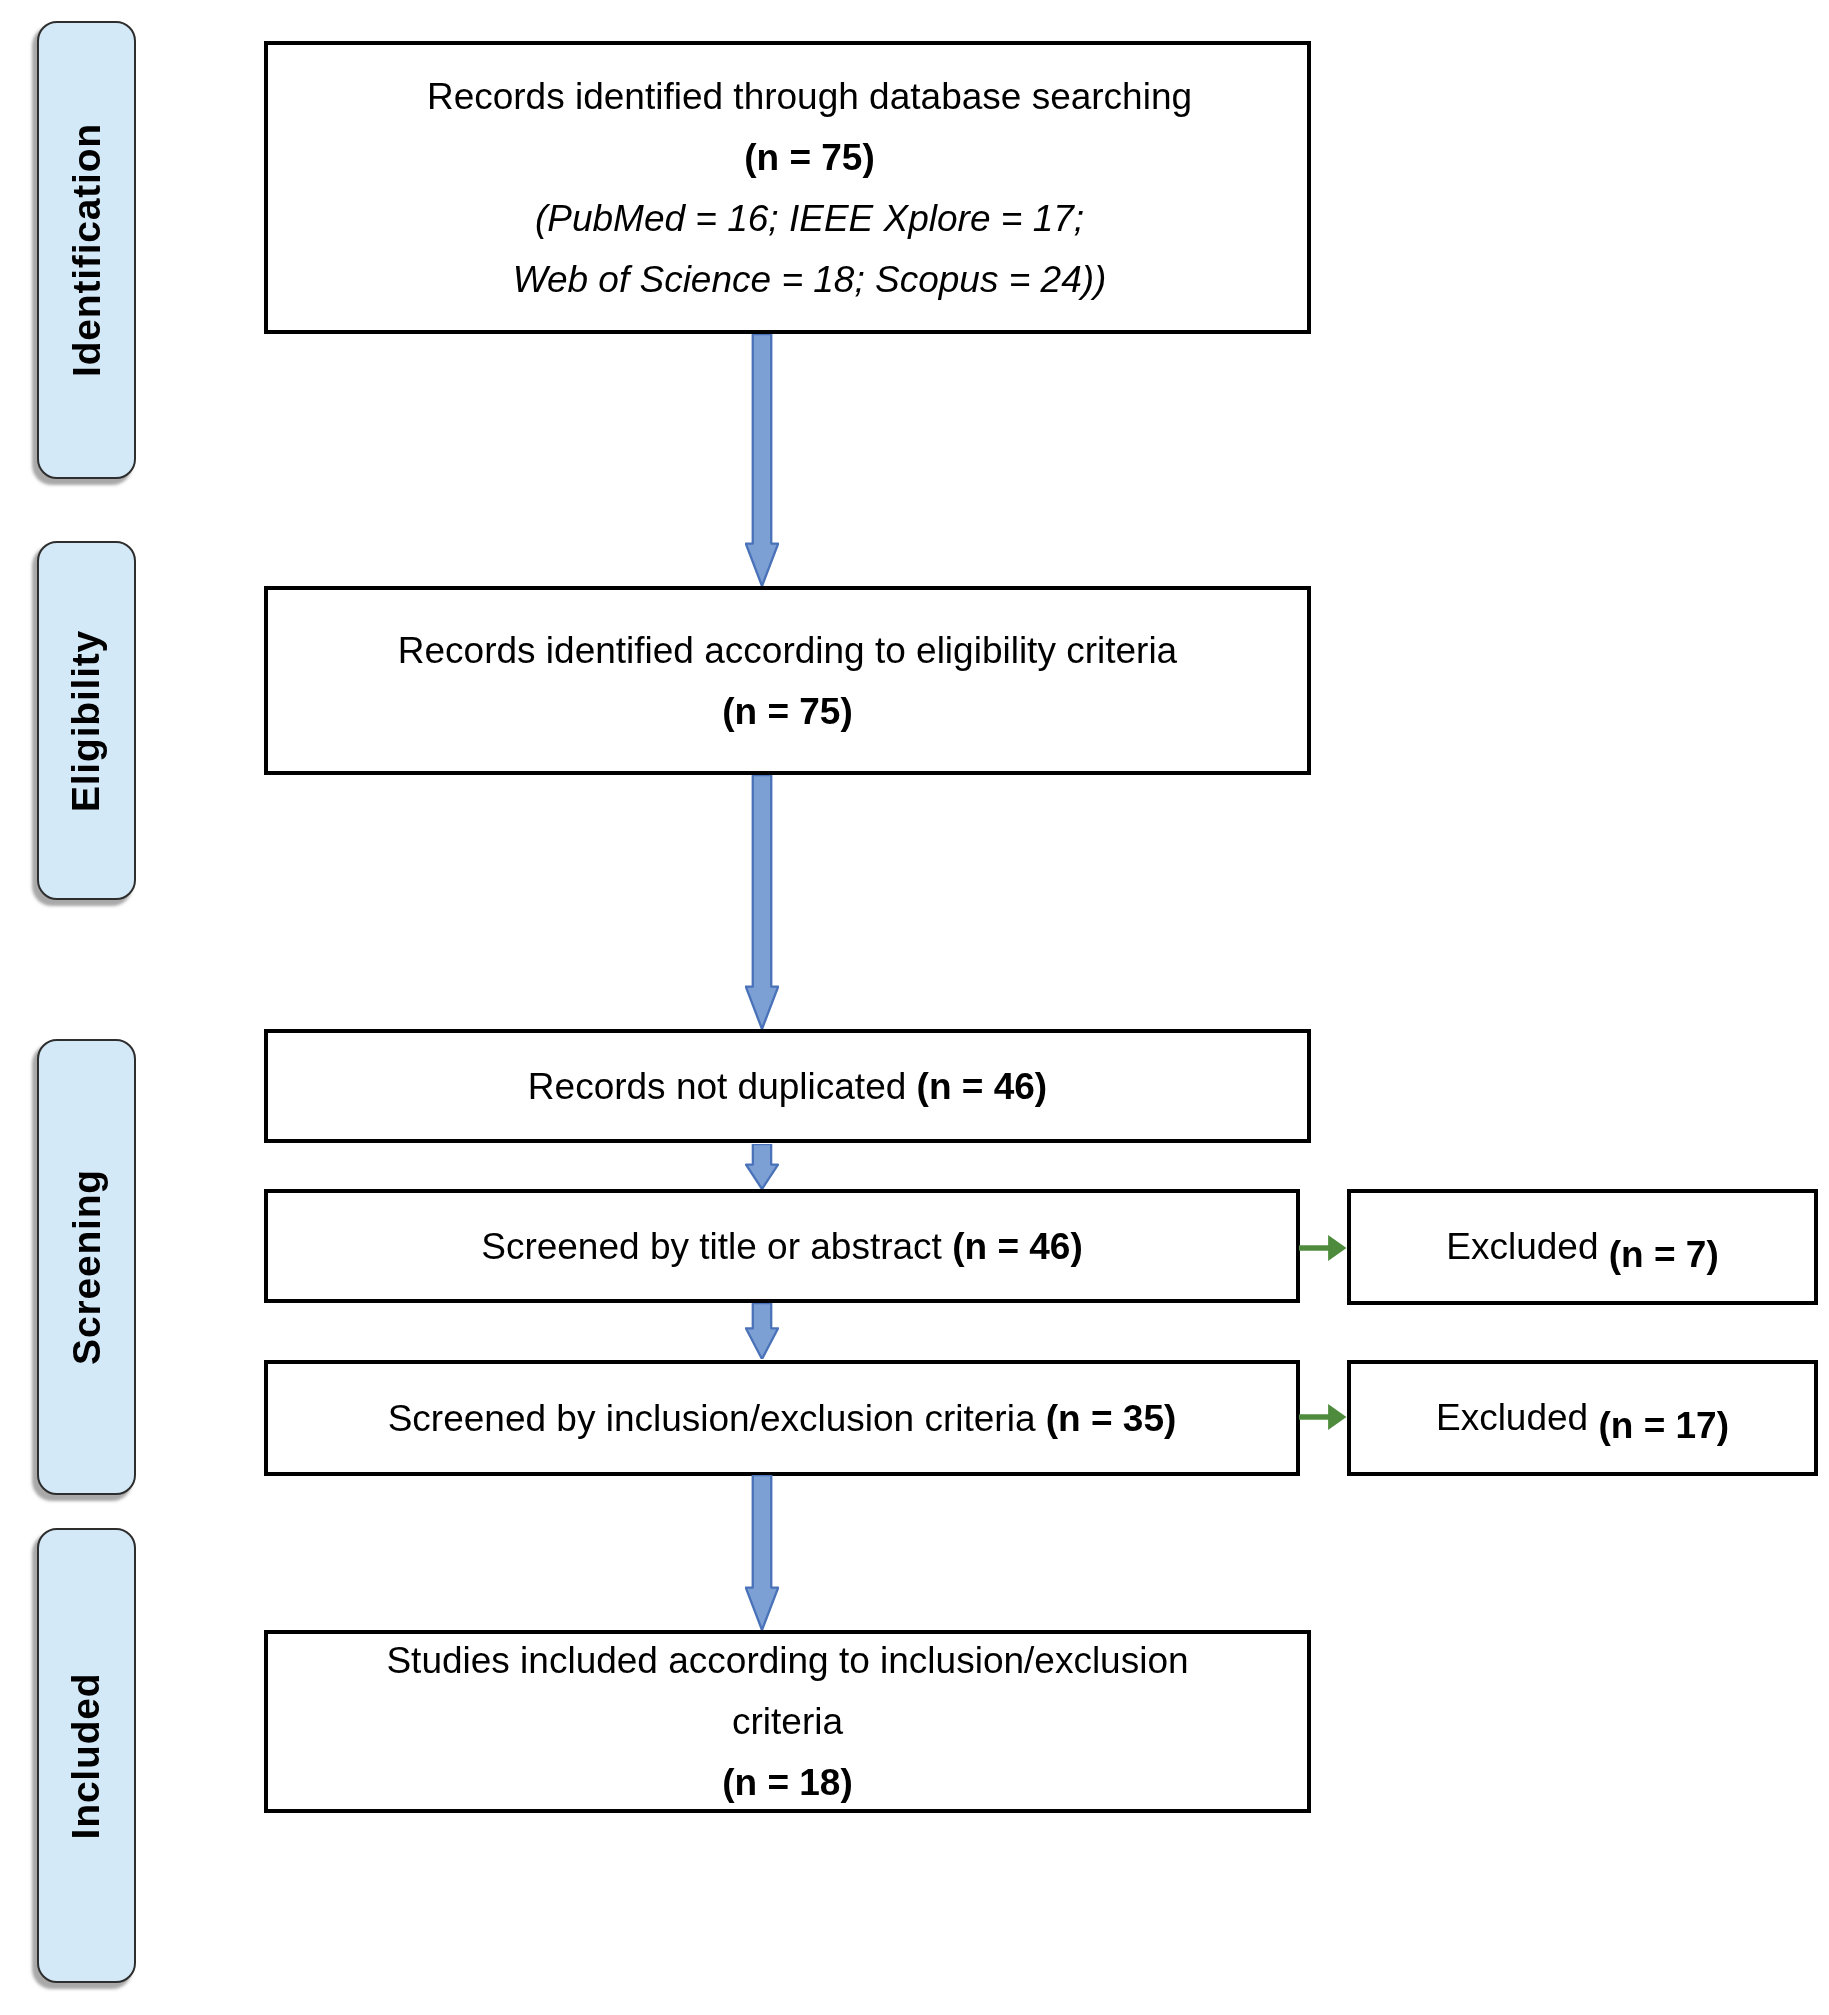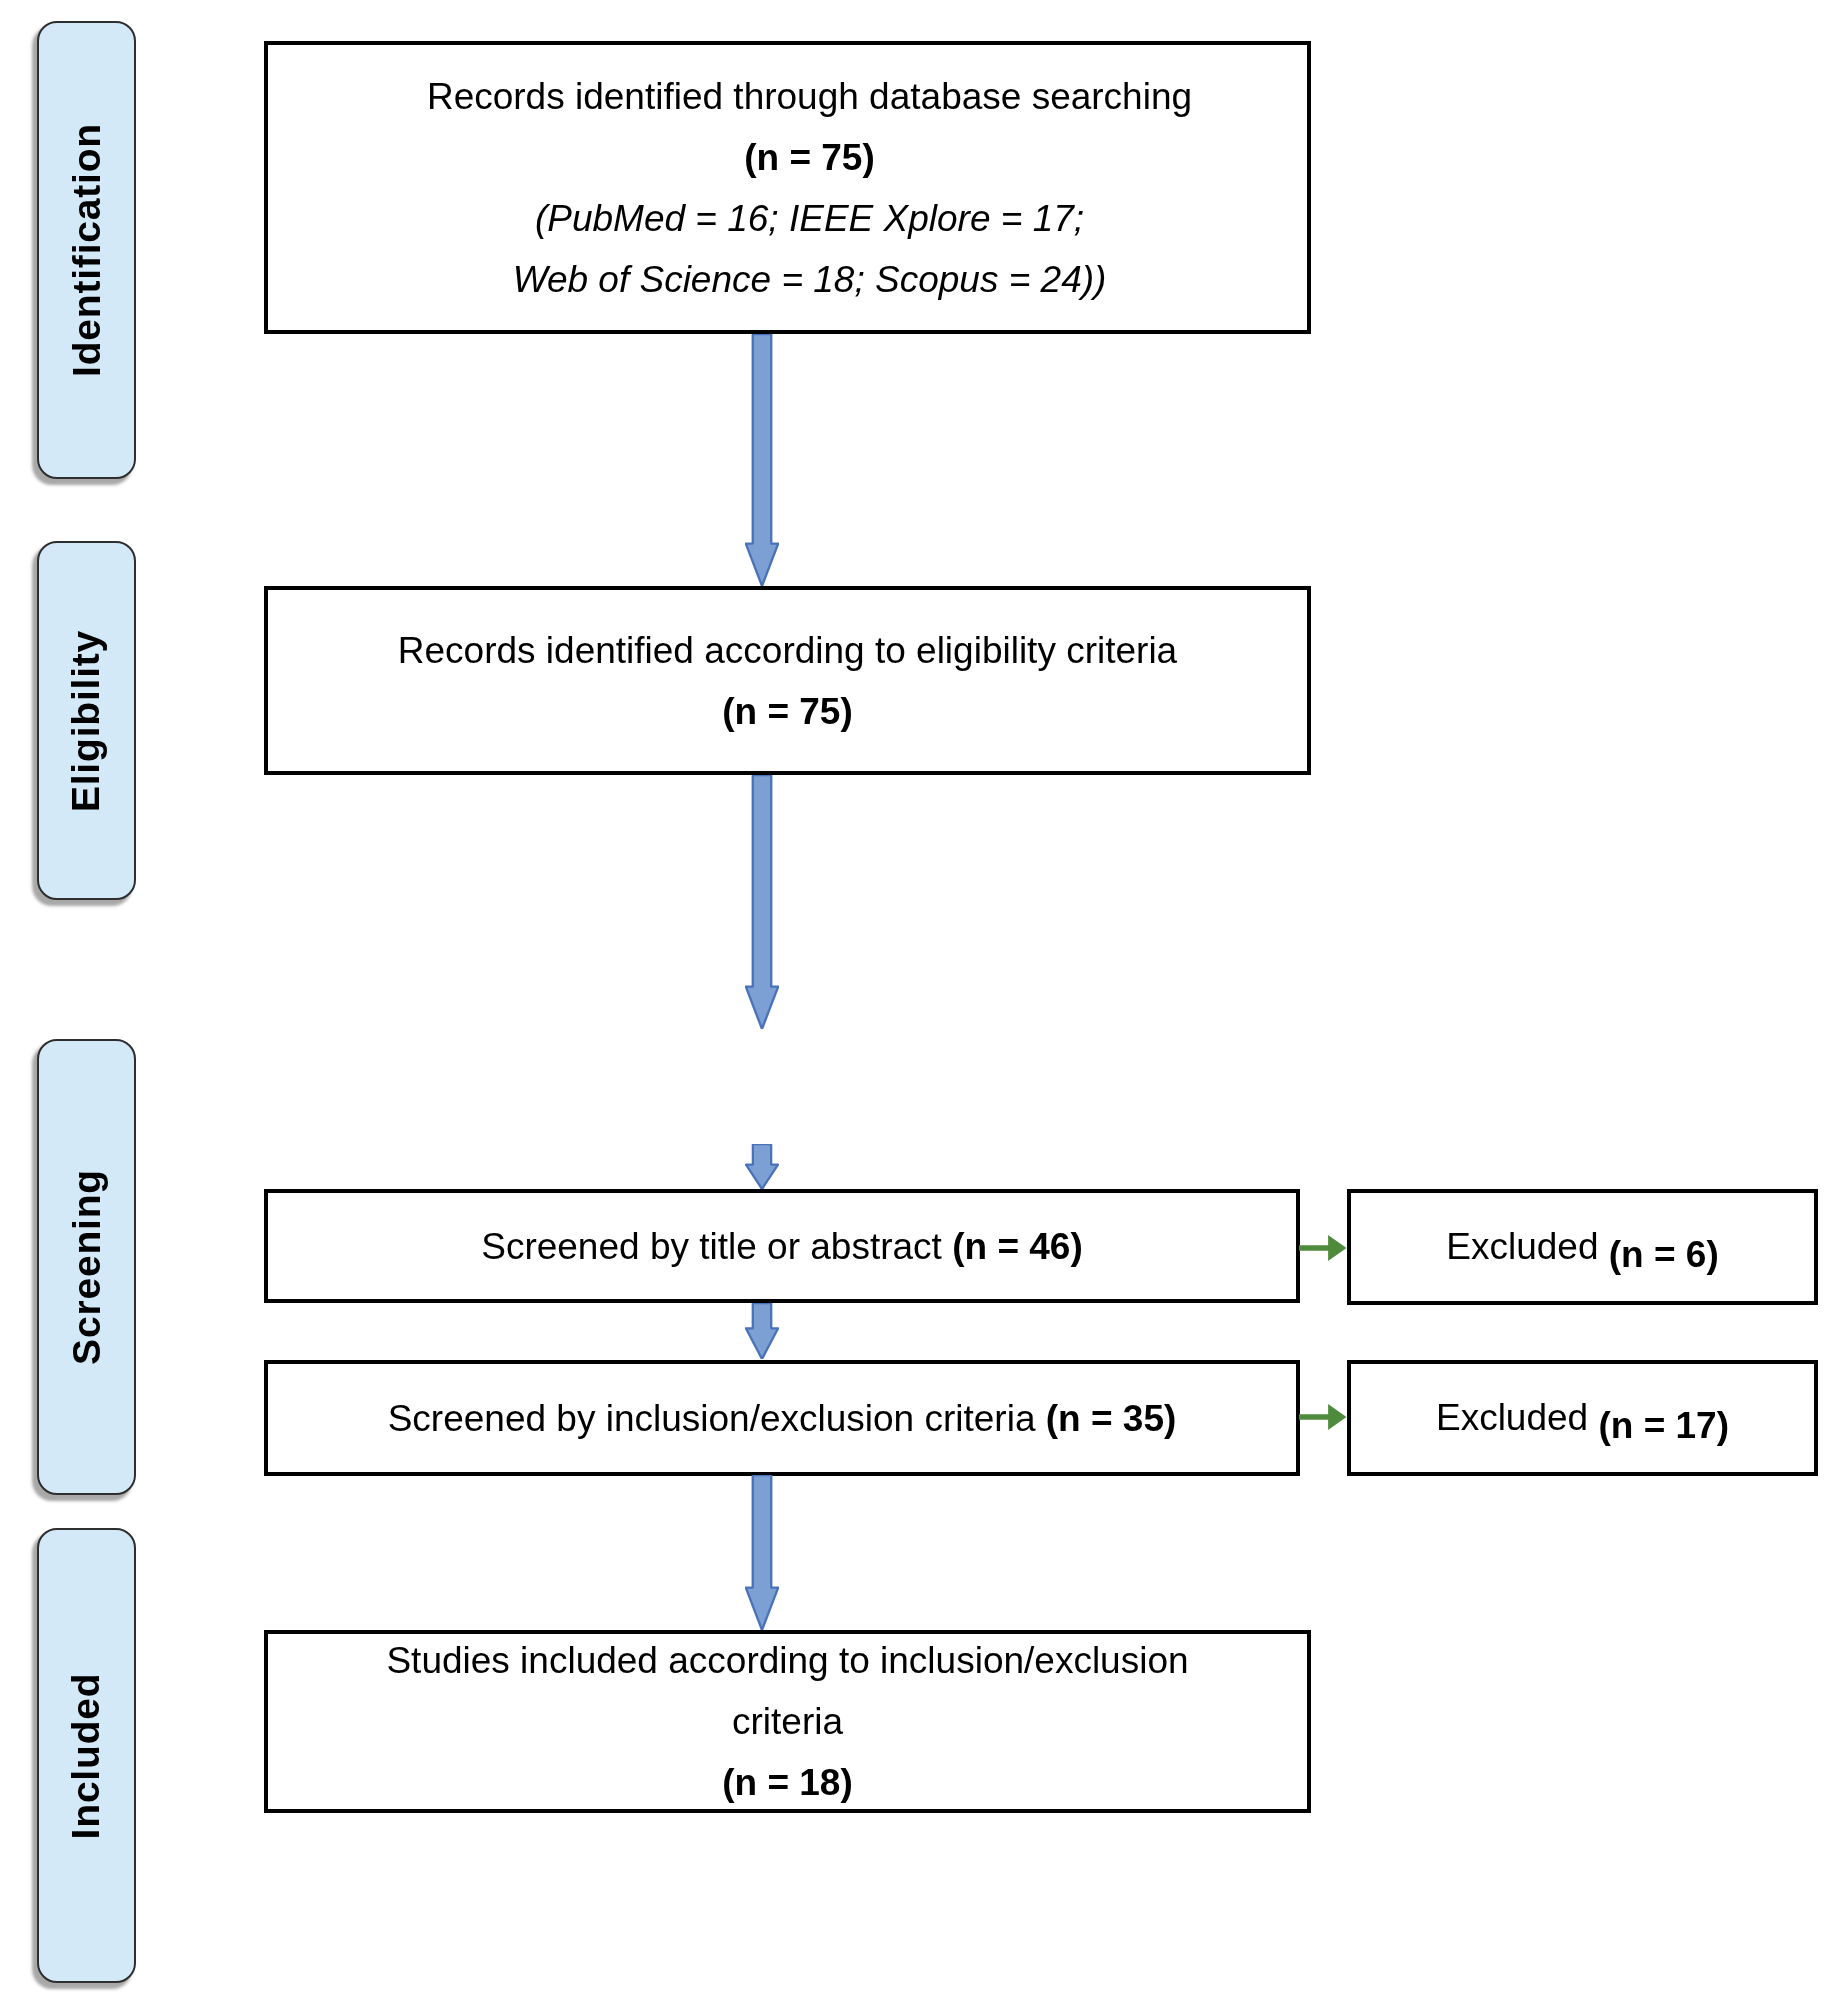--- a/index.html
+++ b/index.html
@@ -119,20 +119,26 @@
     <div class="line"><b>(n = 75)</b></div>
     <div class="line italic">(PubMed = 16; IEEE Xplore = 17;</div>
     <div class="line italic">Web of Science = 18; Scopus = 24))</div>
   </div>
 
   <div class="flow-box" id="box2">
     <div class="line">Records identified according to eligibility criteria</div>
     <div class="line"><b>(n = 75)</b></div>
   </div>
 
+  <div class="flow-box" id="box3">
+    <div class="line">
+      <span>Records not duplicated</span>
+      <b>(n = 46)</b>
+    </div>
+  </div>
 
   <div class="flow-box" id="box4">
     <div class="line">
       <span>Screened by title or abstract</span>
       <b>(n = 46)</b>
     </div>
   </div>
 
   <div class="flow-box" id="box5">
     <div class="line">
@@ -141,21 +147,21 @@
     </div>
   </div>
 
   <div class="flow-box" id="box6">
     <div class="line">Studies included according to inclusion/exclusion</div>
     <div class="line">criteria</div>
     <div class="line"><b>(n = 18)</b></div>
   </div>
 
   <div class="excl-box" id="excluded1">
-    <span>Excluded</span>&nbsp;<b>(n = 6)</b>
+    <span>Excluded</span>&nbsp;<b>(n = 7)</b>
   </div>
   <div class="excl-box" id="excluded2">
     <span>Excluded</span>&nbsp;<b>(n = 17)</b>
   </div>
 
   <svg class="arrow-svg" style="left:745px; top:334px;" width="34" height="252" viewBox="0 0 44 327">
     <polygon class="blue-arrow-shape" points="10,0 34,0 34,272 43,272 22,327 1,272 10,272"></polygon>
   </svg>
   <svg class="arrow-svg" style="left:745px; top:775px;" width="34" height="254" viewBox="0 0 44 330">
     <polygon class="blue-arrow-shape" points="10,0 34,0 34,275 43,275 22,330 1,275 10,275"></polygon>

